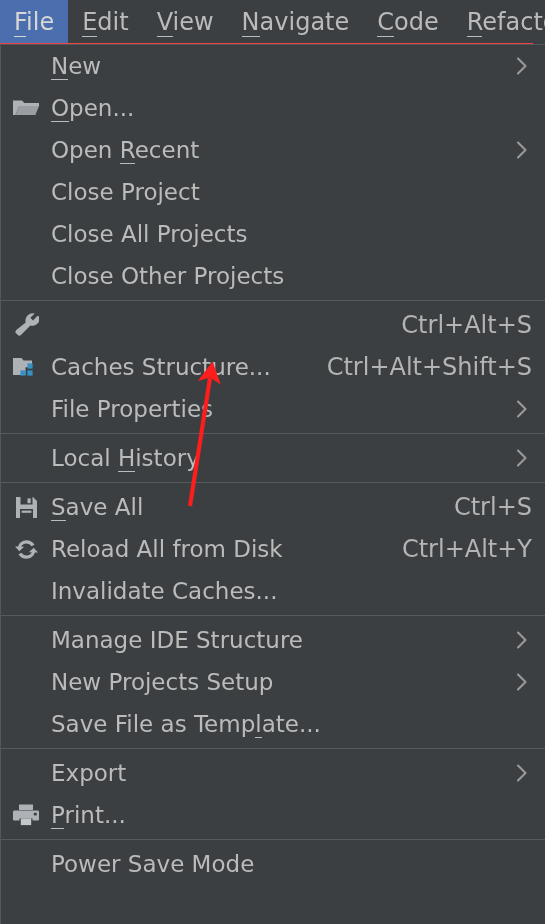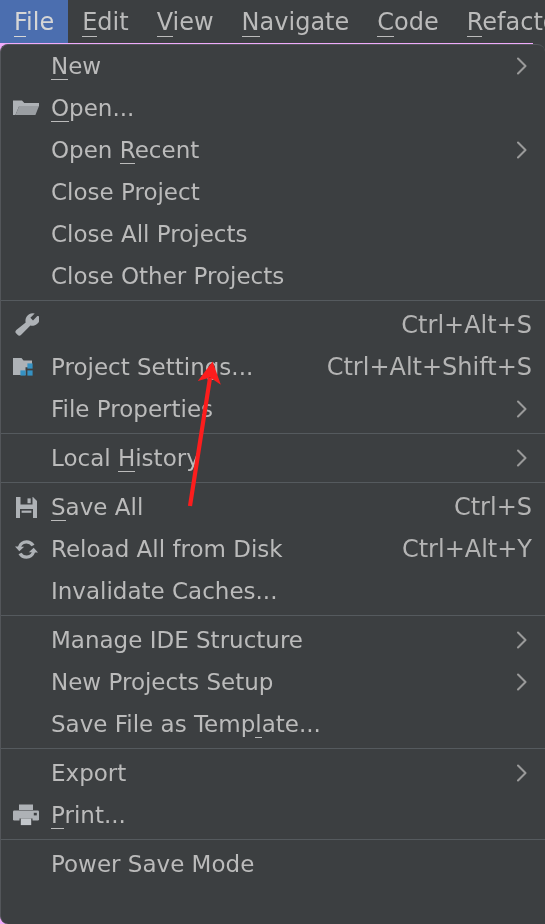--- a/index.html
+++ b/index.html
@@ -11,21 +11,21 @@
     width: 545px;
     height: 924px;
     overflow: hidden;
     font-family: "DejaVu Sans", "Liberation Sans", sans-serif;
     -webkit-font-smoothing: antialiased;
   }
   #app {
     position: relative;
     width: 533px;
     height: 924px;
-    background: #f0abfc;
+    background: #ef4444;
     text-decoration: underline;
   }
 
   
   .menubar {
     position: absolute;
     left: 0; top: 0;
     width: 545px; height: 43px;
     background: #3c3f41;
     display: flex;
@@ -52,21 +52,20 @@
     position: absolute;
     left: 0;
     top: 44px;
     width: 545px;
     height: 880px;
     background: #3c3f41;
     border-left: 1px solid #53565a;
     border-top: 1px solid #53565a;
     box-sizing: border-box;
     overflow: hidden;
-    border-radius: 8px;
   }
   .menu-list { position: relative; }
 
   .sep {
     height: 1px;
     background: #555a5e;
     margin: 3px 0 3px 0;
   }
 
   .item {
@@ -213,21 +212,21 @@
             <span class="icon-slot-inner">
               <svg class="ic" width="28" height="24" viewBox="0 0 28 24">
                 <path d="M1 3h8.5l2 2.6H20v6.6H1z" fill="#aeb2b6"></path>
                 <rect x="1" y="9" width="12.5" height="11" fill="#aeb2b6"></rect>
                 <rect x="15.4" y="8.4" width="5.2" height="5.2" fill="#3592c4"></rect>
                 <rect x="15.4" y="15.4" width="5.2" height="5.2" fill="#3592c4"></rect>
                 <rect x="8.4" y="15.4" width="5.2" height="5.2" fill="#3592c4"></rect>
               </svg>
             </span>
           </div>
-          <span class="label">Project Settings...</span>
+          <span class="label">Caches Structure...</span>
           <span class="spacer"></span>
           <span class="shortcut">Ctrl+Alt+Shift+S</span>
         </div>
         <div class="item">
           <div class="icon-slot"></div>
           <span class="label">File Properties</span>
           <span class="spacer"></span>
           <span class="chev">
             <svg width="14" height="20" viewBox="0 0 14 20">
               <path d="M3 2.5 L10.5 10 L3 17.5" fill="none" stroke="#9a9a9a" stroke-width="2.1" stroke-linecap="round" stroke-linejoin="round"></path>

